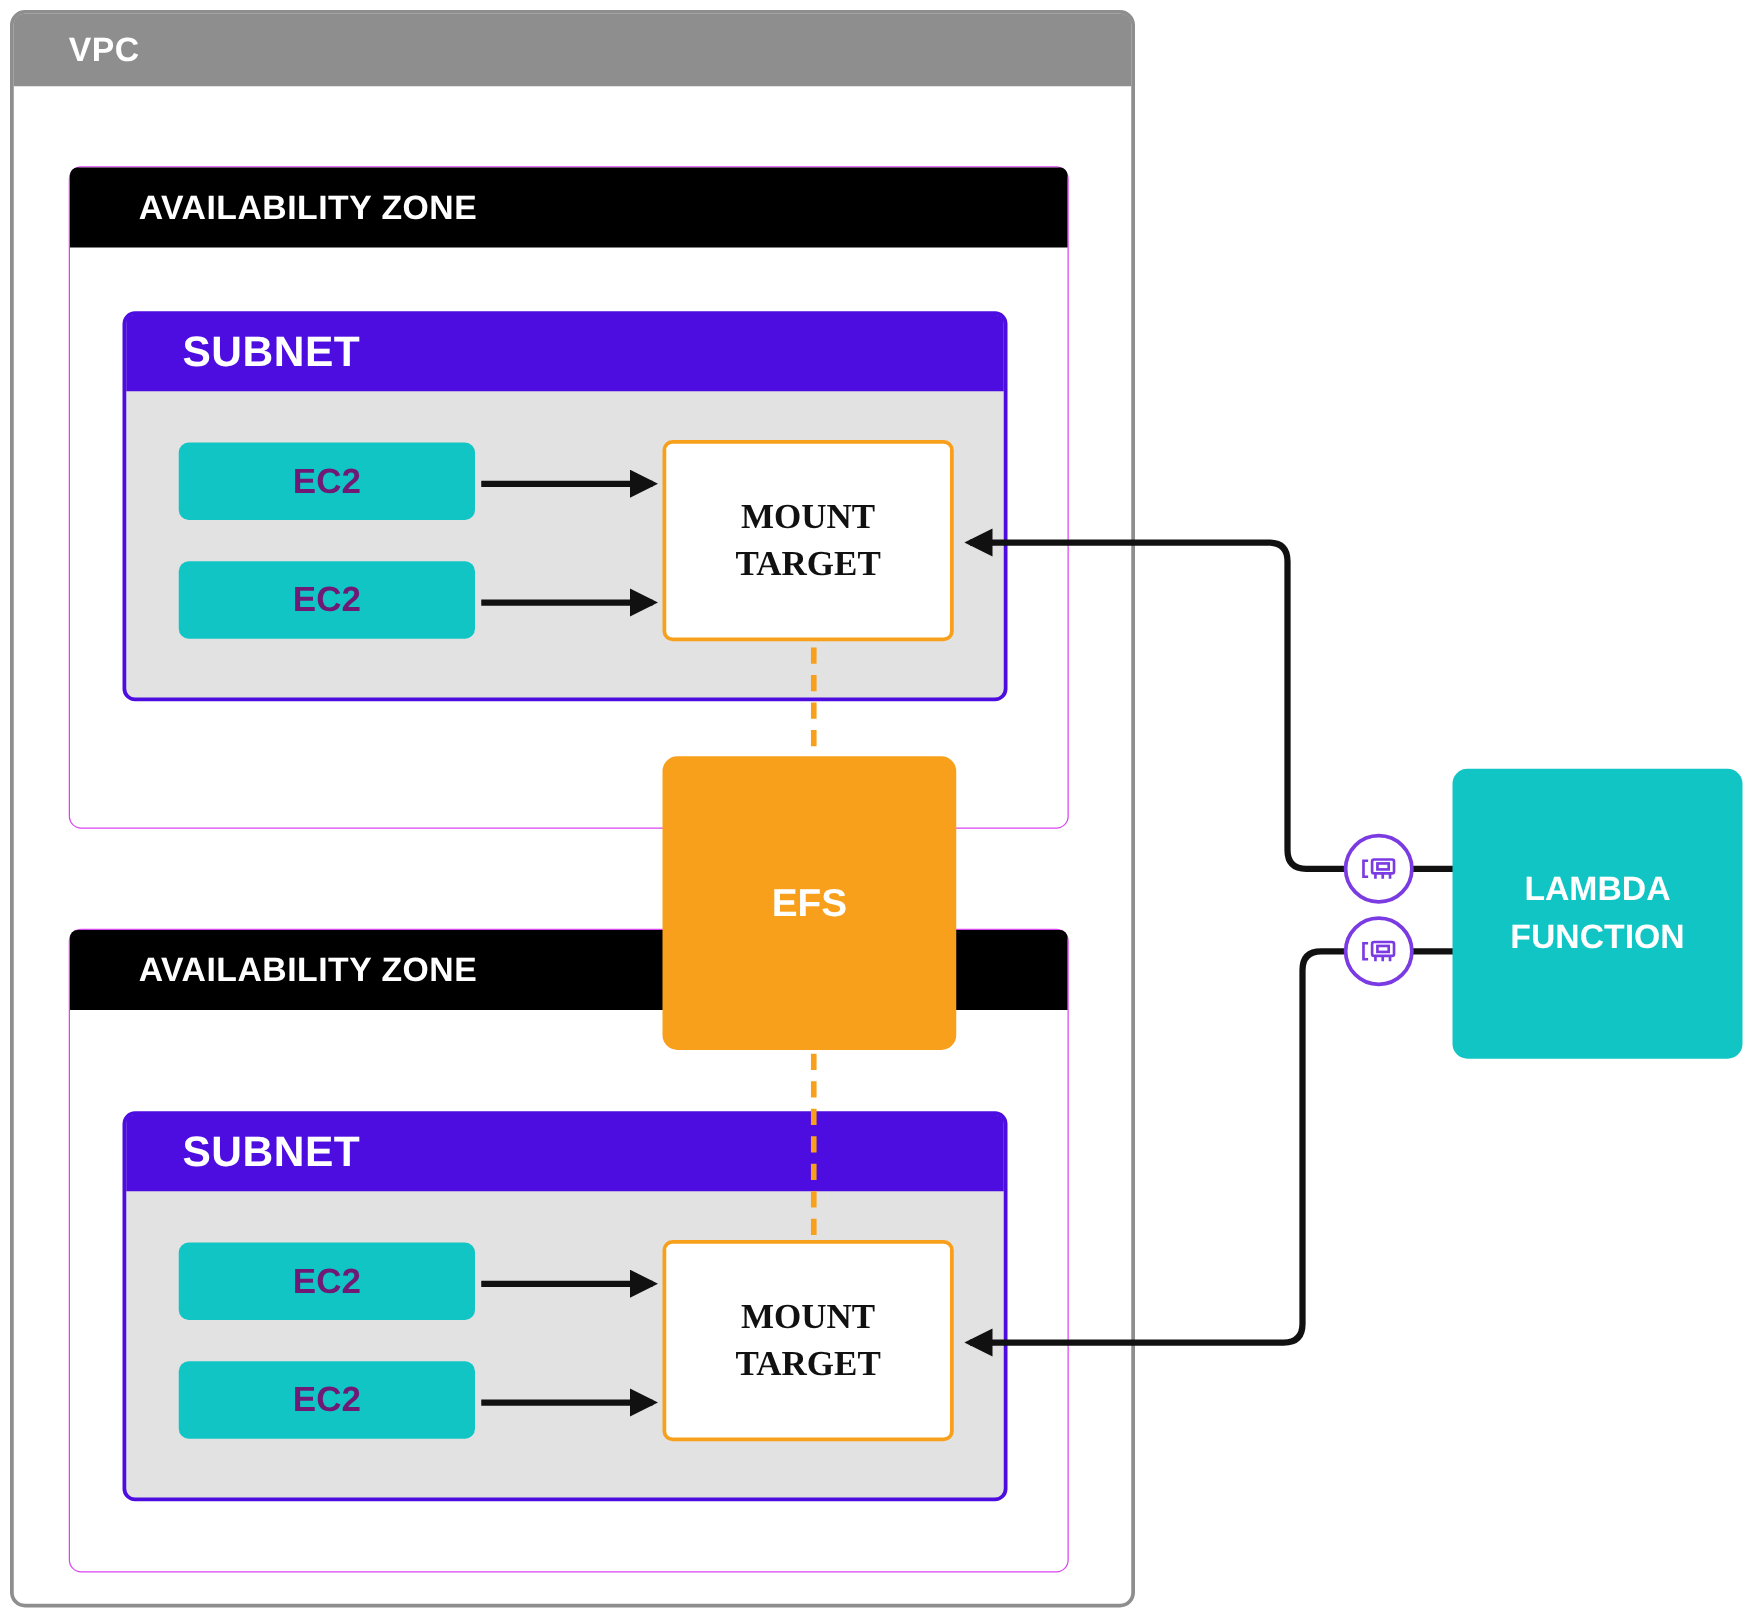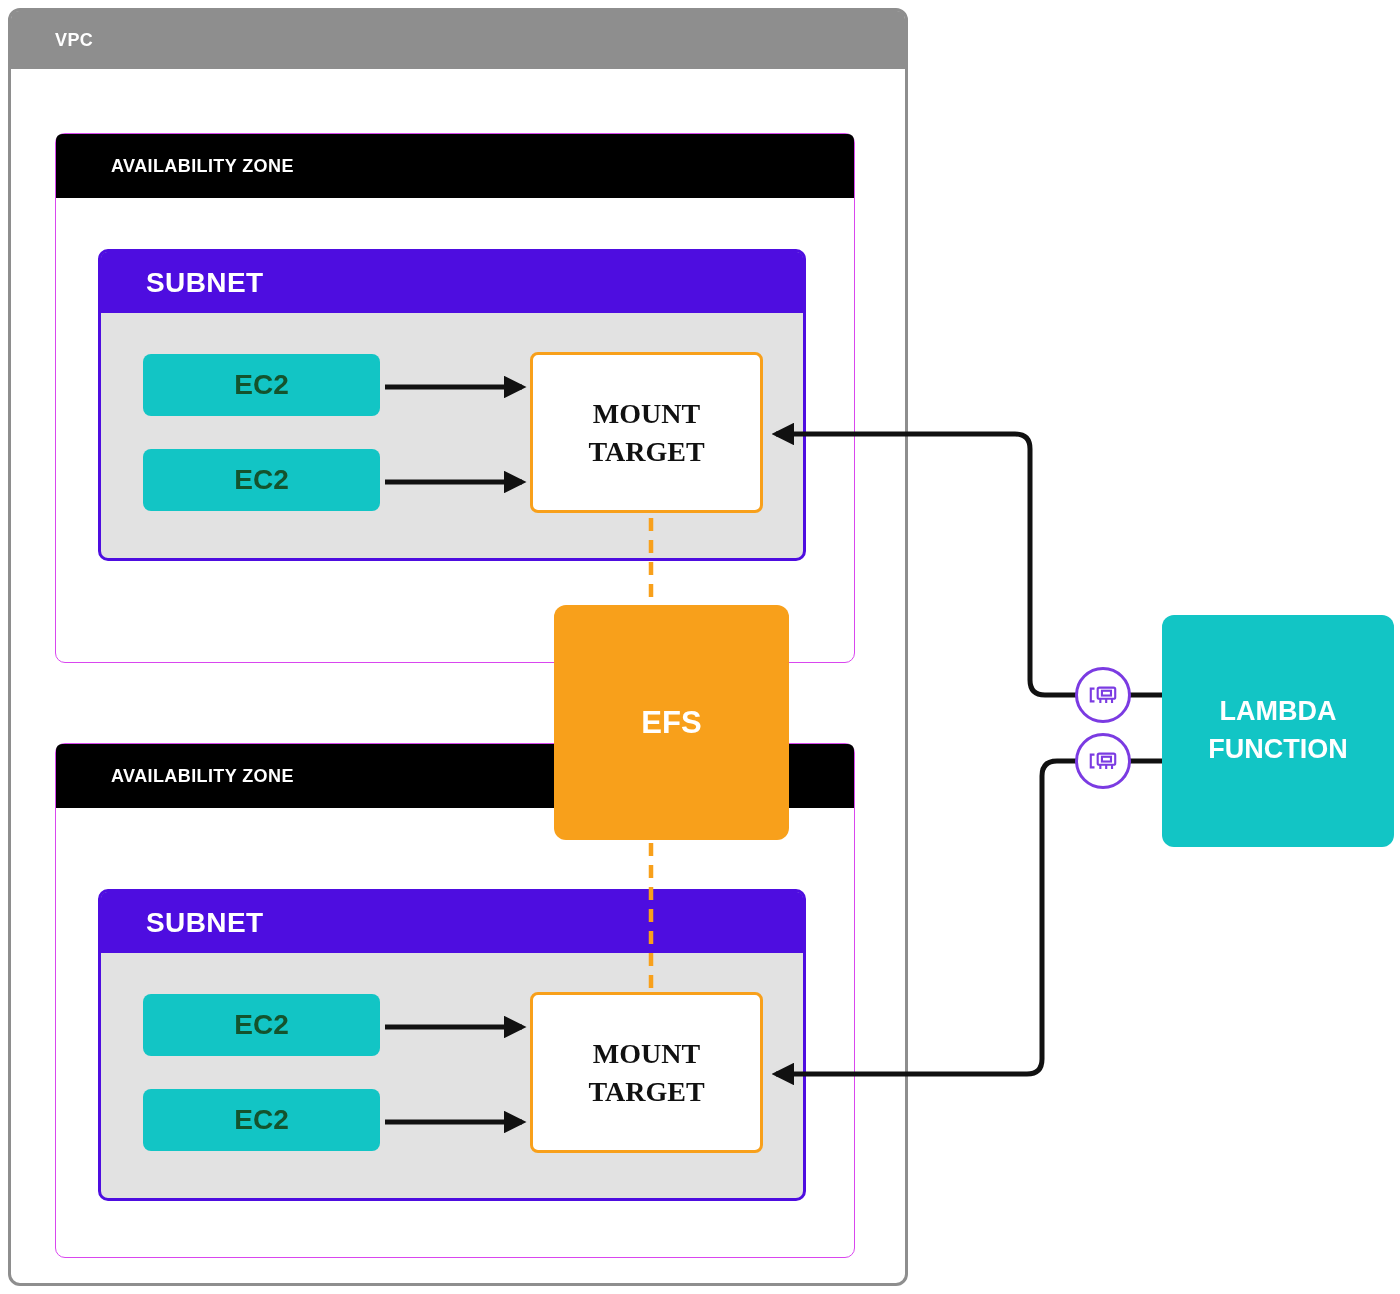--- a/index.html
+++ b/index.html
@@ -1,20 +1,20 @@
 <!DOCTYPE html>
 <html><head>
 <meta charset="utf-8">
 <style>
   html,body{margin:0;padding:0;background:#fff;}
   .canvas{
     position:relative;width:1400px;height:1294px;background:#ffffff;
     font-family:"Liberation Sans",sans-serif;overflow:hidden;
   }
-  .hdr-text{color:#fff;font-weight:bold;font-size:18px;letter-spacing:.4px;}
+  .hdr-text{color:#fff;font-weight:bold;font-size:27px;letter-spacing:.4px;}
 
   
   .vpc{position:absolute;left:8px;top:8px;width:900px;height:1278px;
     box-sizing:border-box;border:3px solid #8E8E8E;border-radius:12px;background:#fff;}
   .vpc-header{height:58px;background:#8E8E8E;border-radius:8px 8px 0 0;
     display:flex;align-items:center;padding-left:44px;}
 
   
   .az{position:absolute;left:44px;width:800px;box-sizing:border-box;
     border:1px solid #d946ef;border-radius:10px;background:#fff;}
@@ -23,37 +23,37 @@
   .az-header{height:64px;background:#000;border-radius:6px 6px 0 0;
     display:flex;align-items:center;padding-left:55px;}
 
   
   .subnet{position:absolute;left:42px;width:708px;height:312px;box-sizing:border-box;
     border:3px solid #4E0DE0;border-radius:10px;background:#E2E2E2;}
   .zone-1 .subnet{top:115px;}
   .zone-2 .subnet{top:145px;}
   .subnet-header{height:61px;background:#4E0DE0;border-radius:6px 6px 0 0;
     display:flex;align-items:center;padding-left:45px;}
-  .subnet-header .hdr-text{font-size:28px;}
+  .subnet-header .hdr-text{font-size:34px;}
 
   
   .ec2{position:absolute;left:42px;width:237px;height:62px;background:#12C5C5;border-radius:8px;
     display:flex;align-items:center;justify-content:center;
-    color:#14532d;font-weight:bold;font-size:28px;}
+    color:#701a75;font-weight:bold;font-size:28px;}
   .ec2.pos-a{top:102px;}
   .ec2.pos-b{top:197px;}
 
   .mount-target{position:absolute;left:429px;top:100px;width:233px;height:161px;box-sizing:border-box;
     background:#fff;border:3px solid #F8A01B;border-radius:8px;
     display:flex;align-items:center;justify-content:center;text-align:center;
     font-weight:bold;font-size:28px;color:#111;line-height:1.35;padding:0 34px;font-family:Liberation Serif, serif;}
 
   .efs{position:absolute;left:530px;top:605px;width:235px;height:235px;background:#F8A01B;
     border-radius:12px;display:flex;align-items:center;justify-content:center;
-    color:#fff;font-weight:bold;font-size:31px;z-index:3;margin-left:24px;}
+    color:#fff;font-weight:bold;font-size:31px;z-index:3;}
 
   .lambda{position:absolute;left:1162px;top:615px;width:232px;height:232px;background:#12C5C5;
     border-radius:12px;display:flex;align-items:center;justify-content:center;text-align:center;
     color:#fff;font-weight:bold;font-size:27px;line-height:1.4;z-index:5;padding:0 10px;box-sizing:border-box;}
 
   
   .overlay{position:absolute;left:0;top:0;width:1400px;height:1294px;z-index:4;pointer-events:none;}
 
   
   .eni{position:absolute;width:56px;height:56px;border-radius:50%;background:#fff;box-sizing:border-box;

